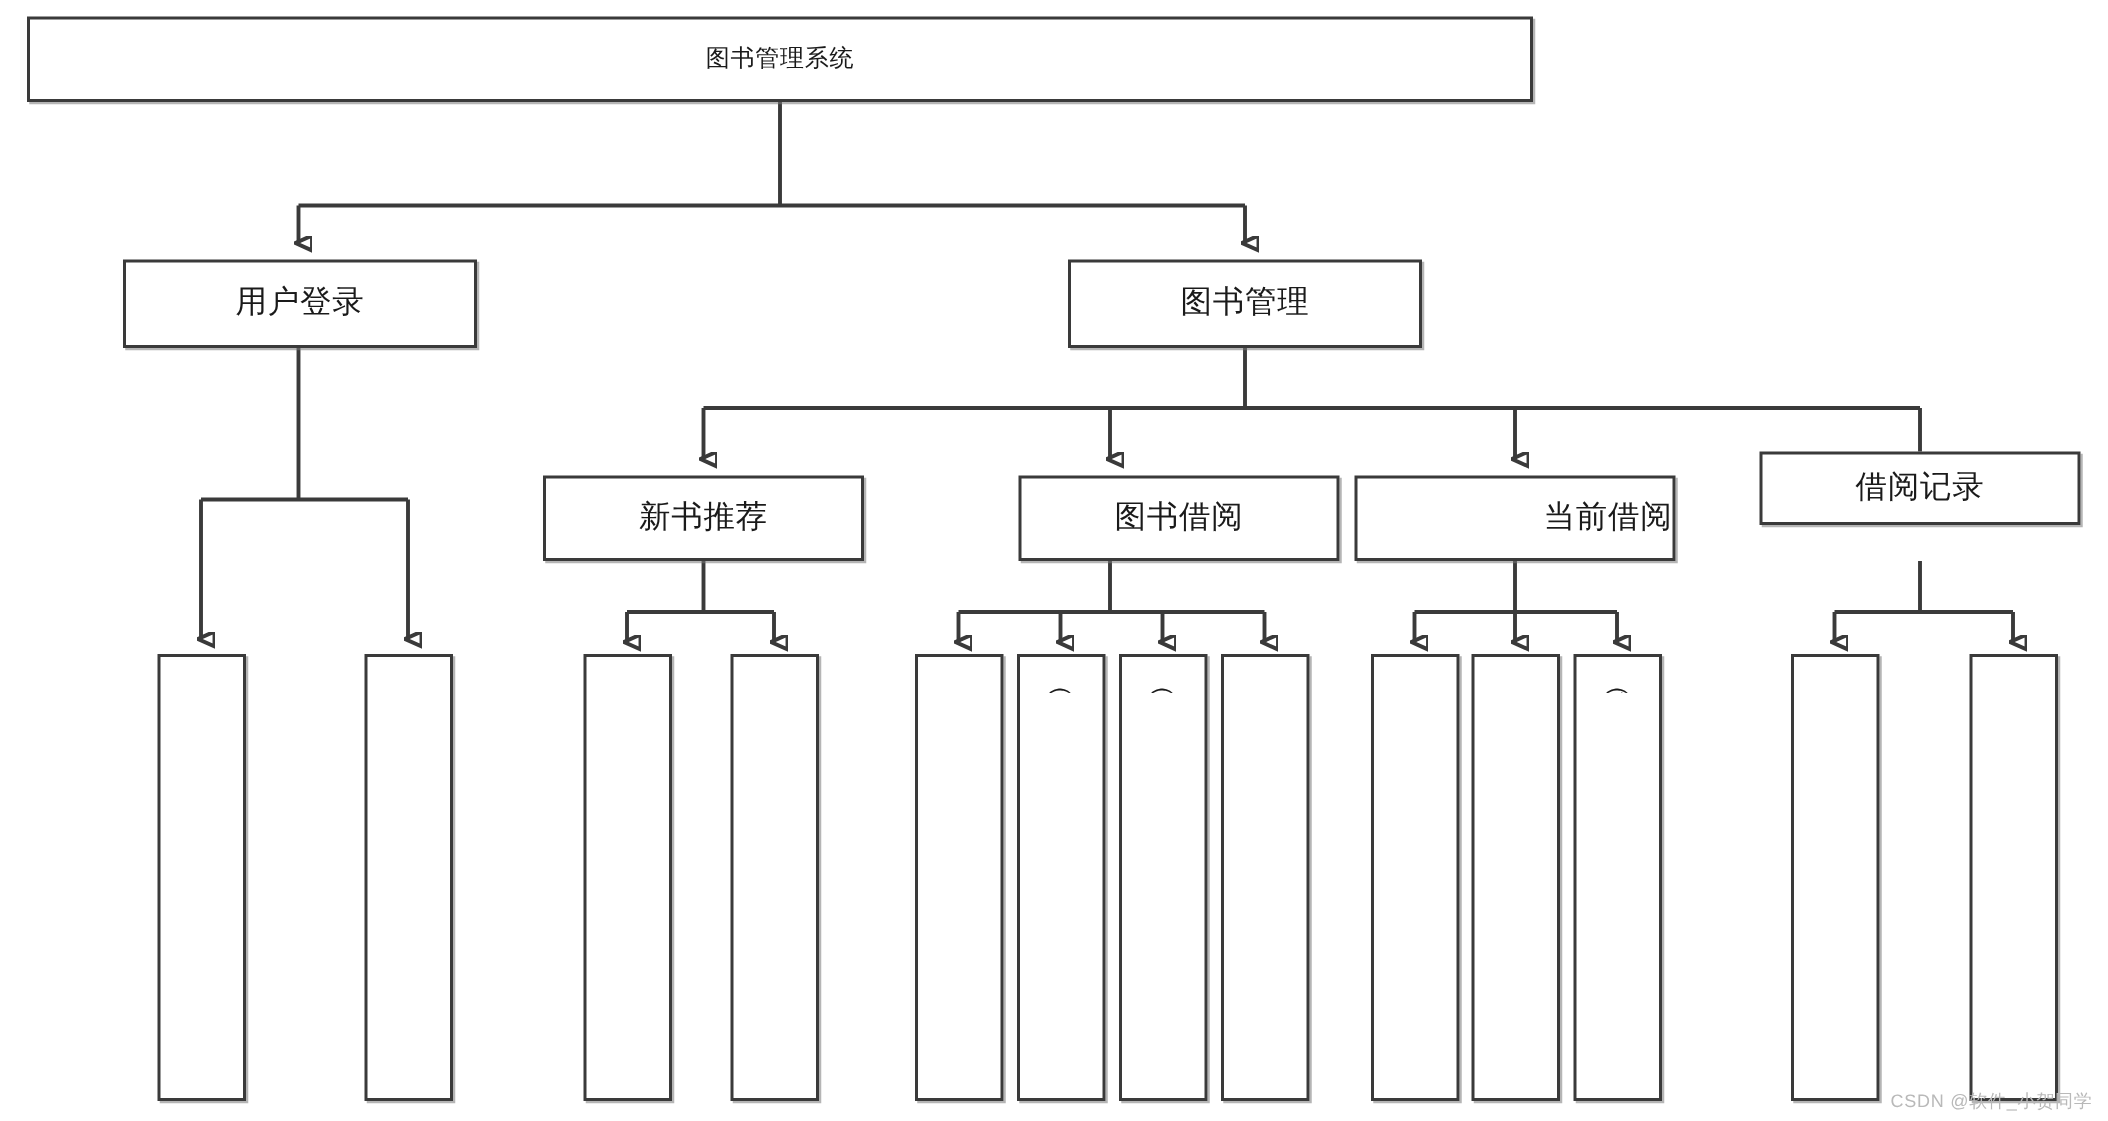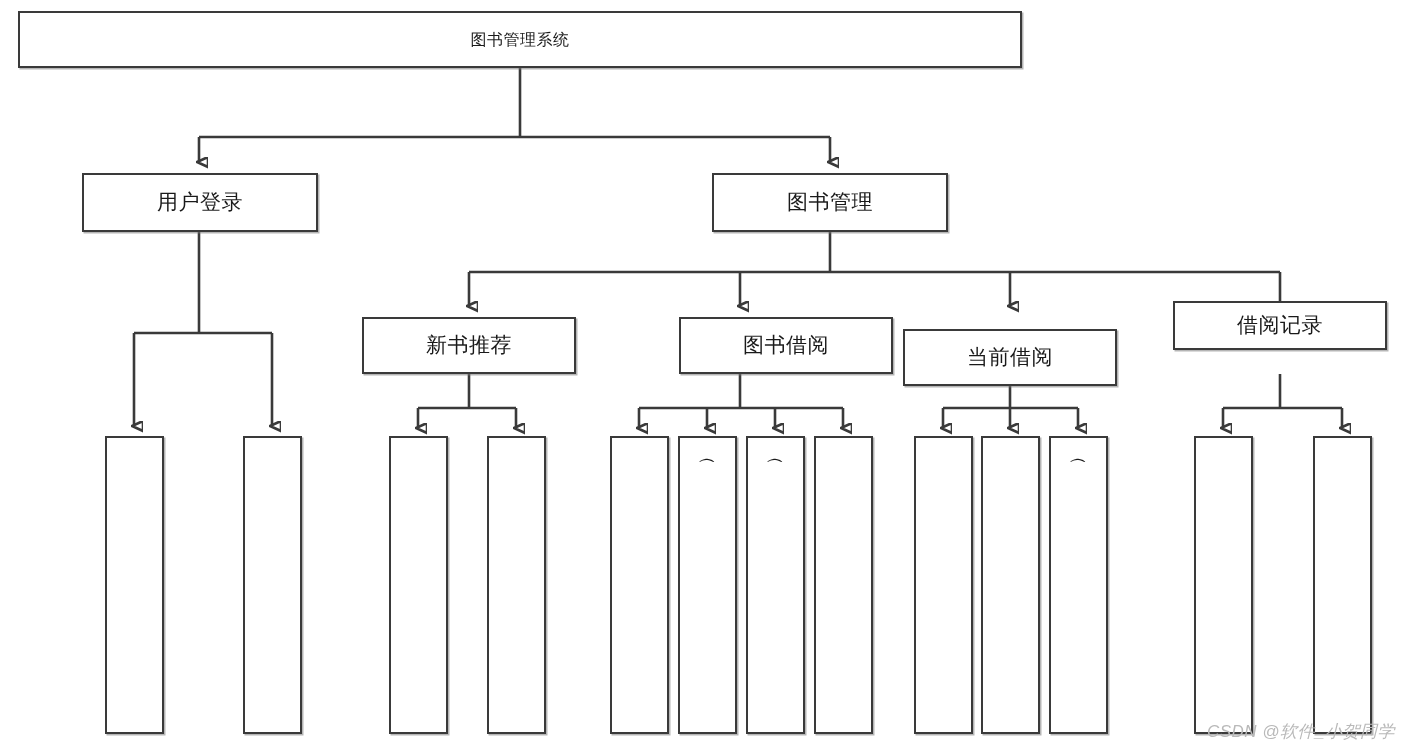--- a/index.html
+++ b/index.html
@@ -48,26 +48,25 @@
     text-orientation:upright;
     font-size:22px;
     line-height:1.0;
     letter-spacing:2px;
     max-height:285px;
     overflow:hidden;
   }
   .wm{
     position:absolute;
     right:10px;bottom:4px;
-    font-size:17px;
+    font-size:12px;
     color:#b9b9b9;
     letter-spacing:.5px;
     white-space:nowrap;
     pointer-events:none;
-    font-style:italic;
   }
   svg.links{position:absolute;left:0;top:0;width:1405px;height:747px;}
   svg.links line, svg.links path{stroke:#3a3a3a;stroke-width:2.6;fill:none;}
 </style>
 </head>
 <body>
 
 <div id="diagram">
 
   <svg class="links" viewBox="0 0 1405 747">
@@ -128,21 +127,21 @@
   <div class="node h" style="left:712px;top:173px;width:236px;height:59px;">
     <span class="lbl">图书管理</span>
   </div>
 
   <div class="node h" style="left:362px;top:317px;width:214px;height:57px;">
     <span class="lbl">新书推荐</span>
   </div>
   <div class="node h" style="left:633px;top:317px;width:214px;height:57px;margin-left:46px;">
     <span class="lbl">图书借阅</span>
   </div>
-  <div class="node h" style="left:903px;top:329px;width:214px;height:57px;">
+  <div class="node h" style="left:903px;top:317px;width:214px;height:57px;justify-content:flex-end;">
     <span class="lbl">当前借阅</span>
   </div>
   <div class="node h" style="left:1173px;top:301px;width:214px;height:49px;">
     <span class="lbl">借阅记录</span>
   </div>
 
   <div class="node v" style="left:105px;top:436px;width:59px;height:298px;">
     <span class="lbl">用户登录</span>
   </div>
   <div class="node v" style="left:243px;top:436px;width:59px;height:298px;">

